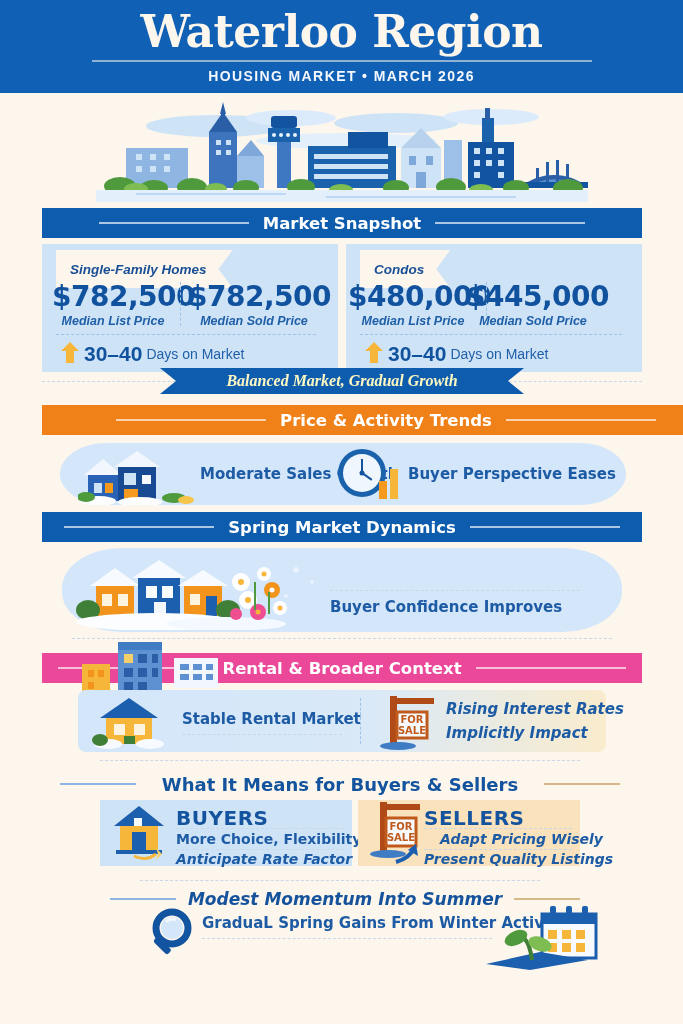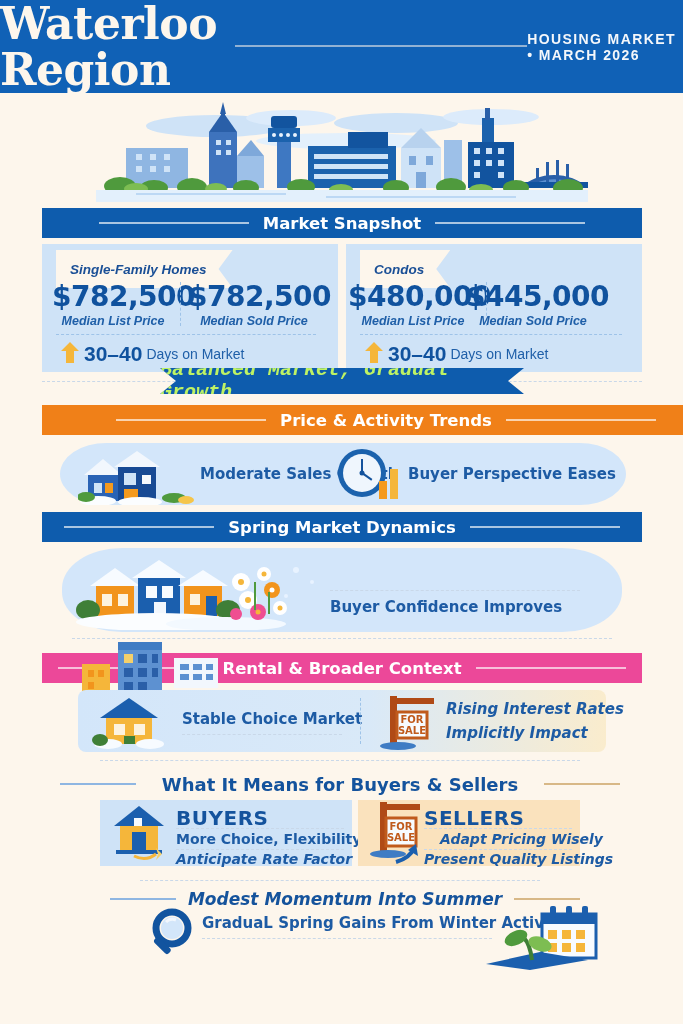--- a/index.html
+++ b/index.html
@@ -8,21 +8,21 @@
     background:#fdf6ec;
     font-family:"Liberation Sans", sans-serif;
     color:#134a8e;
   }
   .page{position:relative;width:683px;height:1024px;background:#fdf6ec;}
 
   
   .header{
     position:absolute;left:0;top:0;width:683px;height:93px;
     background:#1061b6;
-    display:flex;flex-direction:row;align-items:center;justify-content:center;
+    display:flex;flex-direction:column;align-items:center;justify-content:center;
   }
   .header-title{
     font-family:"DejaVu Serif", serif;
     font-weight:bold;font-size:44px;line-height:46px;color:#fdf6ec;
     letter-spacing:-0.5px;
   }
   .header-rule{
     width:500px;height:2px;background:rgba(253,246,236,.55);margin:5px 0 6px 0;
   }
   .header-sub{
@@ -69,25 +69,25 @@
   }
   .vdiv{position:absolute;width:1px;border-left:1px dashed #9ec3e8;}
   .hdiv{position:absolute;height:1px;border-top:1px dashed #9ec3e8;}
   .dom{
     position:absolute;display:flex;align-items:center;gap:4px;
   }
   .dom .num{font-family:Liberation Sans, sans-serif;font-weight:bold;font-size:21px;color:#10529e;}
   .dom .txt{font-size:14px;color:#1f5fa8;}
 
   .ribbon{
-    position:absolute;height:26px;background:#0e5cad;color:#bef264;
+    position:absolute;height:26px;background:#0e5cad;color:#fef9c3;
     display:flex;align-items:center;justify-content:center;
-    font-size:20px;font-weight:bold;font-style:italic;
+    font-size:16px;font-weight:bold;font-style:italic;
     clip-path:polygon(0 0,100% 0,calc(100% - 16px) 50%,100% 100%,0 100%,16px 50%);
-    font-family:Liberation Mono, monospace;
+    font-family:Liberation Serif, serif;
   }
 
   
   .strip{position:absolute;}
   .strip-bg{position:absolute;left:0;top:0;width:100%;height:100%;
     background:#d3e6fa;border-radius:60px/40px;}
   .item-text{
     position:absolute;font-size:15px;font-weight:bold;color:#1d5ba4;
     font-family:"DejaVu Sans", sans-serif;white-space:nowrap;
   }
@@ -399,21 +399,21 @@
     <svg style="position:absolute;left:14px;top:4px;" width="76" height="56" viewBox="0 0 76 56">
       <polygon points="14,24 60,24 60,50 14,50" fill="#f5b63a"></polygon>
       <polygon points="8,24 37,4 66,24" fill="#1b5fae"></polygon>
       <rect x="22" y="30" width="11" height="11" fill="#fdf3de"></rect>
       <rect x="42" y="30" width="11" height="11" fill="#fdf3de"></rect>
       <rect x="32" y="42" width="11" height="8" fill="#3f7f37"></rect>
       <ellipse cx="16" cy="50" rx="14" ry="5" fill="#f7fbff"></ellipse>
       <ellipse cx="58" cy="50" rx="14" ry="5" fill="#f7fbff"></ellipse>
       <ellipse cx="8" cy="46" rx="8" ry="6" fill="#3f7f37"></ellipse>
     </svg>
-    <div class="item-text" style="left:104px;top:20px;">Stable Choice Market</div>
+    <div class="item-text" style="left:104px;top:20px;">Stable Rental Market</div>
     <div class="rule-dash" style="left:104px;top:44px;width:160px;"></div>
     <div class="vdiv" style="left:282px;top:8px;height:46px;"></div>
     <svg style="position:absolute;left:300px;top:2px;" width="62" height="58" viewBox="0 0 62 58">
       <rect x="12" y="4" width="7" height="50" fill="#b04a16"></rect>
       <rect x="12" y="6" width="44" height="6" fill="#b04a16"></rect>
       <rect x="19" y="20" width="30" height="26" fill="#f7fbff" stroke="#c05a1c" stroke-width="3"></rect>
       <text x="34" y="31" font-family="DejaVu Sans, sans-serif" font-size="10" font-weight="bold" fill="#c05a1c" text-anchor="middle">FOR</text>
       <text x="34" y="42" font-family="DejaVu Sans, sans-serif" font-size="10" font-weight="bold" fill="#c05a1c" text-anchor="middle">SALE</text>
       <ellipse cx="20" cy="54" rx="18" ry="4" fill="#3f7cc4"></ellipse>
     </svg>

